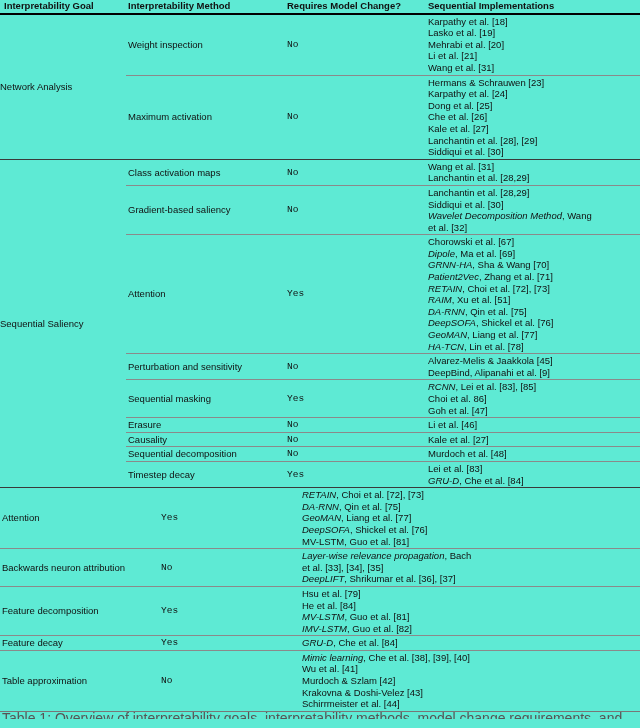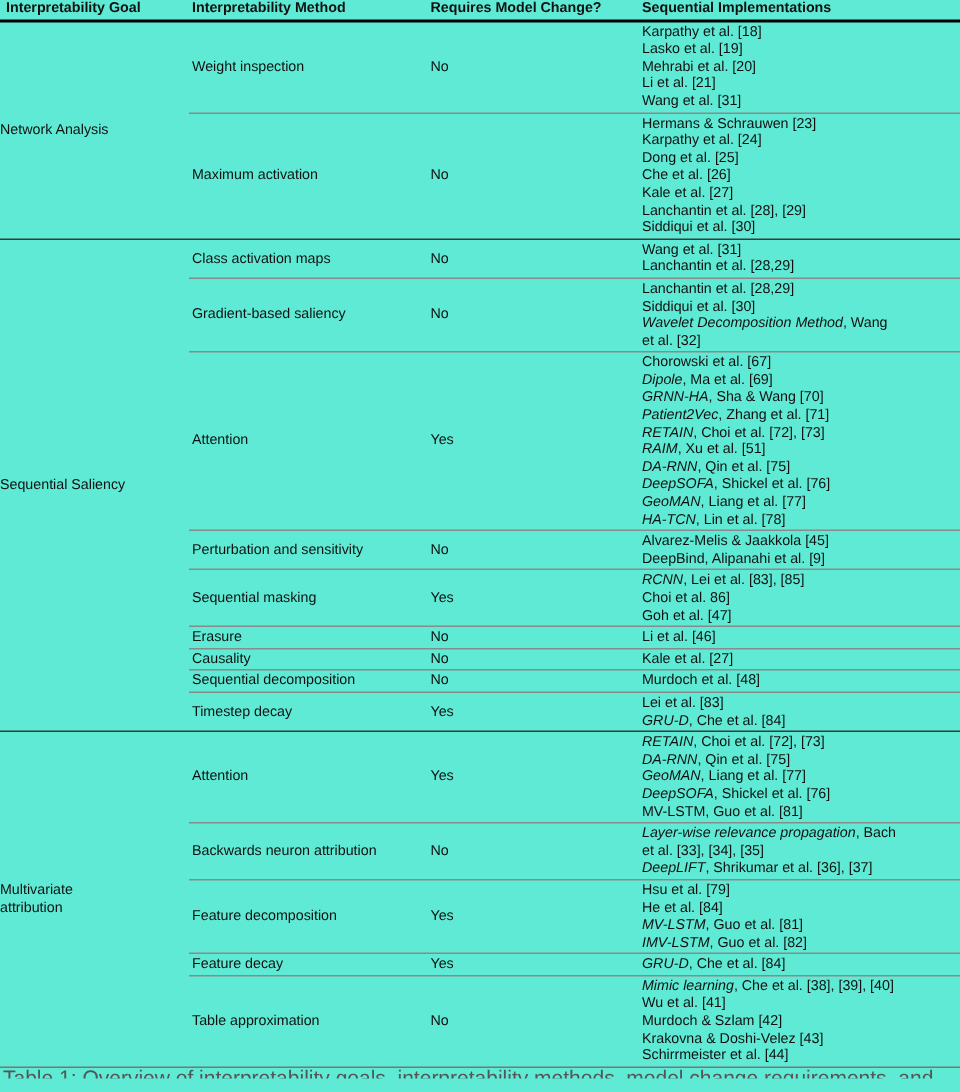--- a/index.html
+++ b/index.html
@@ -18,21 +18,21 @@
   .group{display:flex;}
   .group + .group{border-top:1.5px solid #3a3a3a;}
   .goalcell{
     width:126px;box-sizing:border-box;display:flex;flex-direction:column;
     justify-content:center;align-items:flex-start;text-align:center;
   }
   .rows{flex:1;display:flex;flex-direction:column;}
   .mrow{display:flex;}
   .mrow + .mrow{border-top:1px solid #8a8a8a;}
   .cell-method{width:159px;box-sizing:border-box;padding-left:2px;display:flex;align-items:center;}
-  .cell-change{width:141px;box-sizing:border-box;padding-left:2px;display:flex;align-items:center;}
+  .cell-change{width:141px;box-sizing:border-box;padding-left:2px;display:flex;align-items:center;font-family:Liberation Mono, monospace;}
   .cell-impl{flex:1;box-sizing:border-box;padding:1px 2px;}
   .tline{line-height:11.6px;white-space:normal;}
   em{font-style:italic;}
   .caption{
     height:6px;overflow:hidden;color:#555;font-size:14px;line-height:10px;
     padding:1px 2px 0 2px;
   }
 </style>
 </head>
 <body>
@@ -162,24 +162,20 @@
           <div class="cell-change">Yes</div>
           <div class="cell-impl">
               <div class="tline"><span>Lei et al. [83]</span></div>
               <div class="tline"><em>GRU-D</em><span>, Che et al. [84]</span></div>
             </div>
         </div>
       </div>
     </div>
 
     <div class="group">
-      <div class="goalcell">
-          <div class="tline"><span>Multivariate</span></div>
-          <div class="tline"><span>attribution</span></div>
-        </div>
       <div class="rows">
         <div class="mrow">
           <div class="cell-method">Attention</div>
           <div class="cell-change">Yes</div>
           <div class="cell-impl">
               <div class="tline"><em>RETAIN</em><span>, Choi et al. [72], [73]</span></div>
               <div class="tline"><em>DA-RNN</em><span>, Qin et al. [75]</span></div>
               <div class="tline"><em>GeoMAN</em><span>, Liang et al. [77]</span></div>
               <div class="tline"><em>DeepSOFA</em><span>, Shickel et al. [76]</span></div>
               <div class="tline"><span>MV-LSTM, Guo et al. [81]</span></div>

